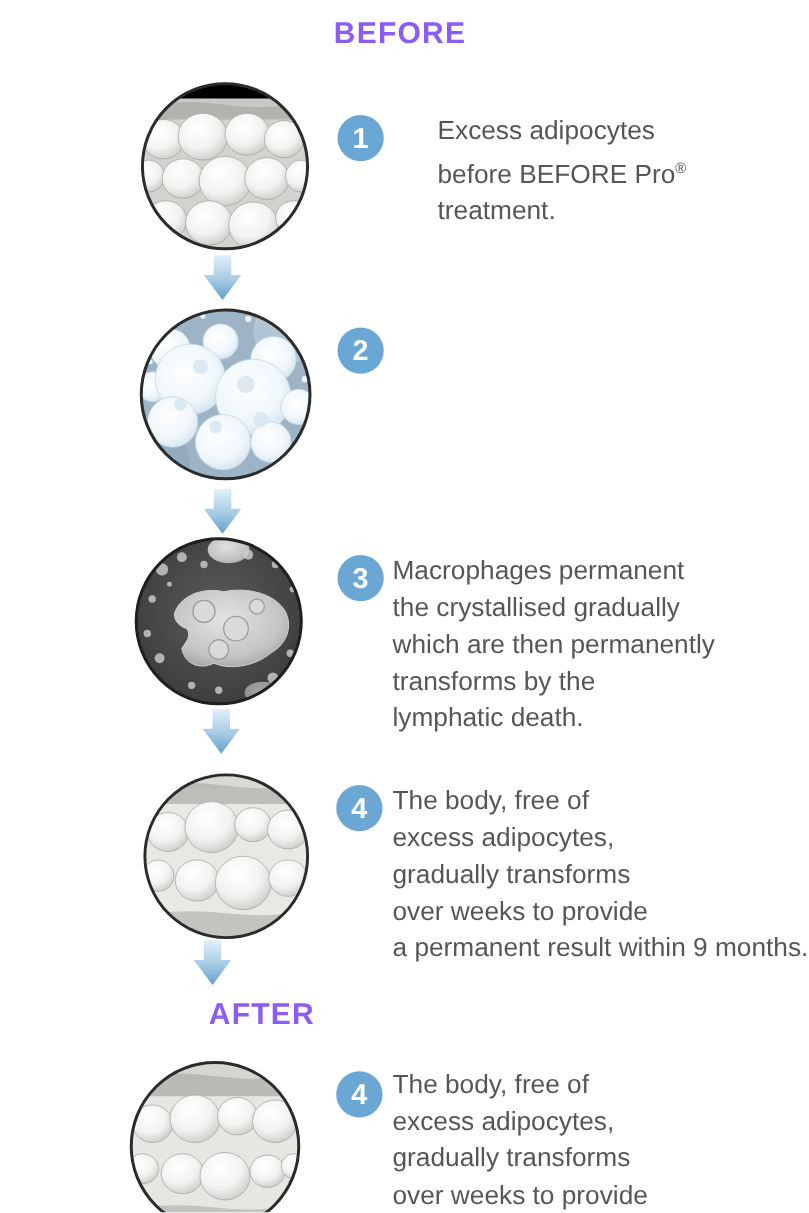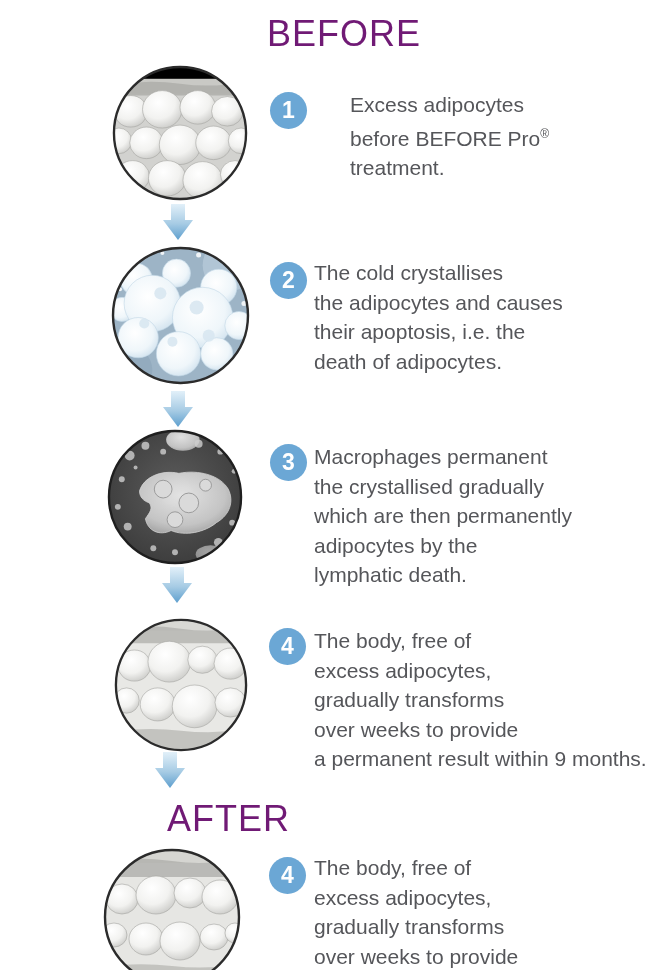--- a/index.html
+++ b/index.html
@@ -10,24 +10,24 @@
   }
   #page {
     position: relative;
     width: 647px;
     height: 970px;
     background: #ffffff;
     overflow: hidden;
   }
   .phase-heading {
     position: absolute;
-    font-size: 36px;
+    font-size: 24px;
     letter-spacing: 1px;
-    color: #701a75;
-    font-weight: 400;
+    color: #8b5cf6;
+    font-weight: 700;
   }
   #before-heading { left: 267px; top: 13px; }
   #after-heading  { left: 135px; top: 798px; margin-left: 32px; }
 
   .circle-illustration {
     position: absolute;
     border-radius: 50%;
   }
   .circle-illustration svg { display: block; width: 100%; height: 100%; }
 
@@ -199,26 +199,20 @@
             <circle cx="86" cy="62" r="7"></circle>
           <circle cx="62" cy="96" r="5"></circle>
             <circle cx="98" cy="90" r="6"></circle>
           <circle cx="34" cy="78" r="5"></circle>
         </g>
       </g>
       <circle cx="70" cy="70" r="67" fill="none" stroke="#2b2b2b" stroke-width="2.4"></circle>
     </svg>
   </div>
   <div id="badge-2" class="step-badge">2</div>
-  <div id="text-2" class="step-text">
-    <span>The cold crystallises</span><br>
-    <span>the adipocytes and causes</span><br>
-    <span>their apoptosis, i.e. the</span><br>
-    <span>death of adipocytes.</span>
-  </div>
 
   <div id="arrow-2" class="down-arrow">
     <svg viewBox="0 0 40 38">
       <path d="M13,0 H27 V16 H35 L20,36 L5,16 H13 Z" fill="url(#ag1)"></path>
     </svg>
   </div>
 
   <div id="circle-3" class="circle-illustration">
     <svg viewBox="0 0 140 140">
       <defs>
@@ -266,21 +260,21 @@
         </g>
       </g>
       <circle cx="70" cy="70" r="67" fill="none" stroke="#1f1f1f" stroke-width="2.4"></circle>
     </svg>
   </div>
   <div id="badge-3" class="step-badge">3</div>
   <div id="text-3" class="step-text">
     <span>Macrophages permanent</span><br>
     <span>the crystallised gradually</span><br>
     <span>which are then permanently</span><br>
-    <span>adipocytes by the</span><br>
+    <span>transforms by the</span><br>
     <span>lymphatic death.</span>
   </div>
 
   <div id="arrow-3" class="down-arrow">
     <svg viewBox="0 0 40 38">
       <path d="M13,0 H27 V16 H35 L20,36 L5,16 H13 Z" fill="url(#ag1)"></path>
     </svg>
   </div>
 
   <div id="circle-4" class="circle-illustration">

